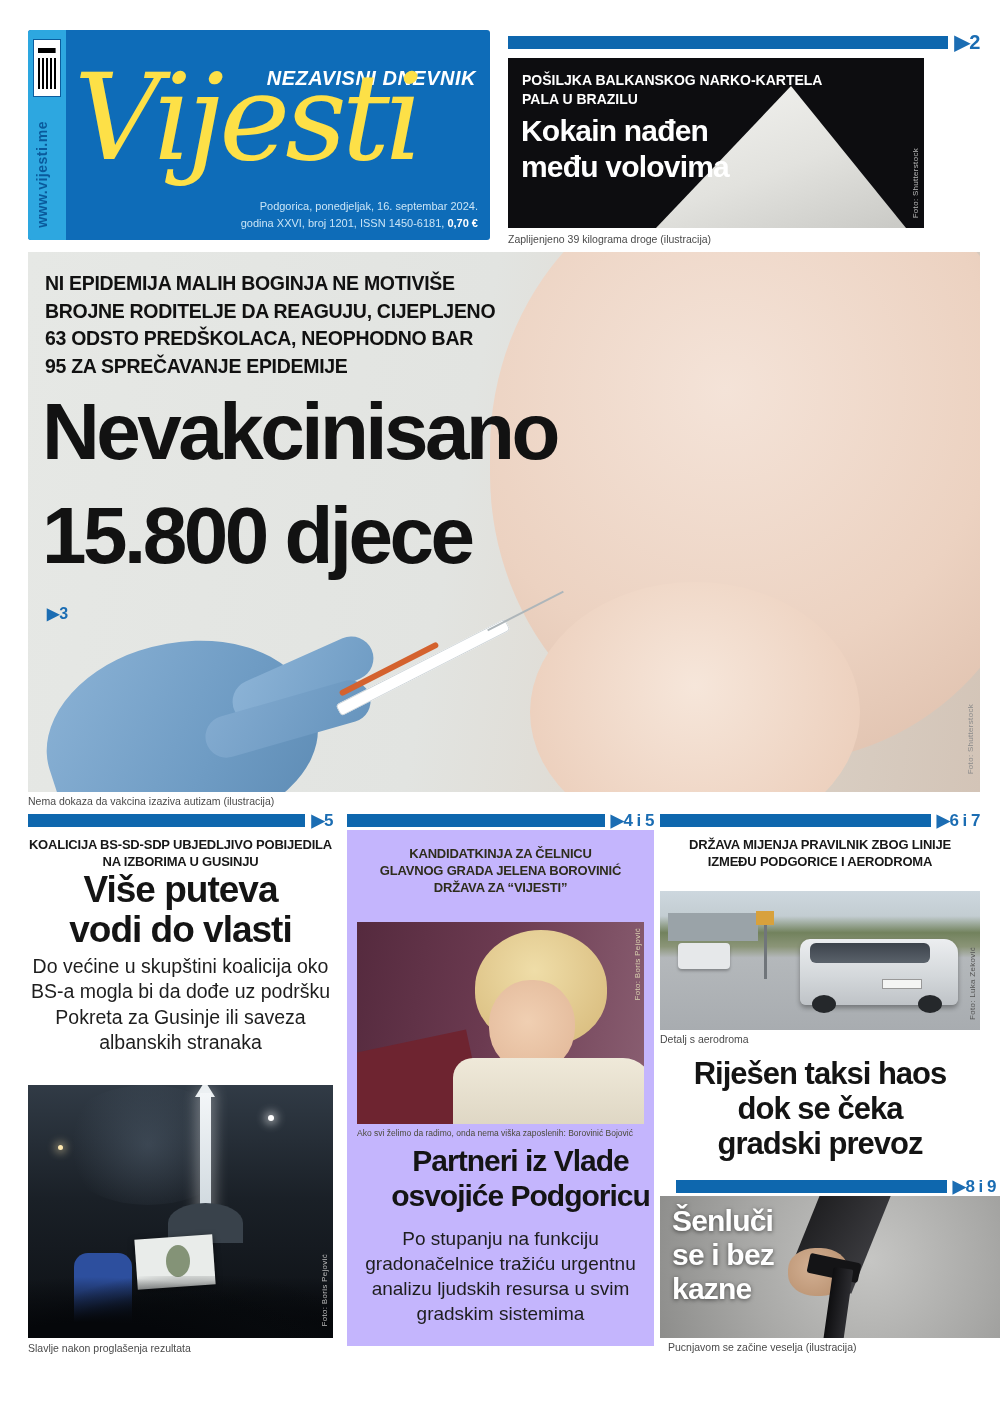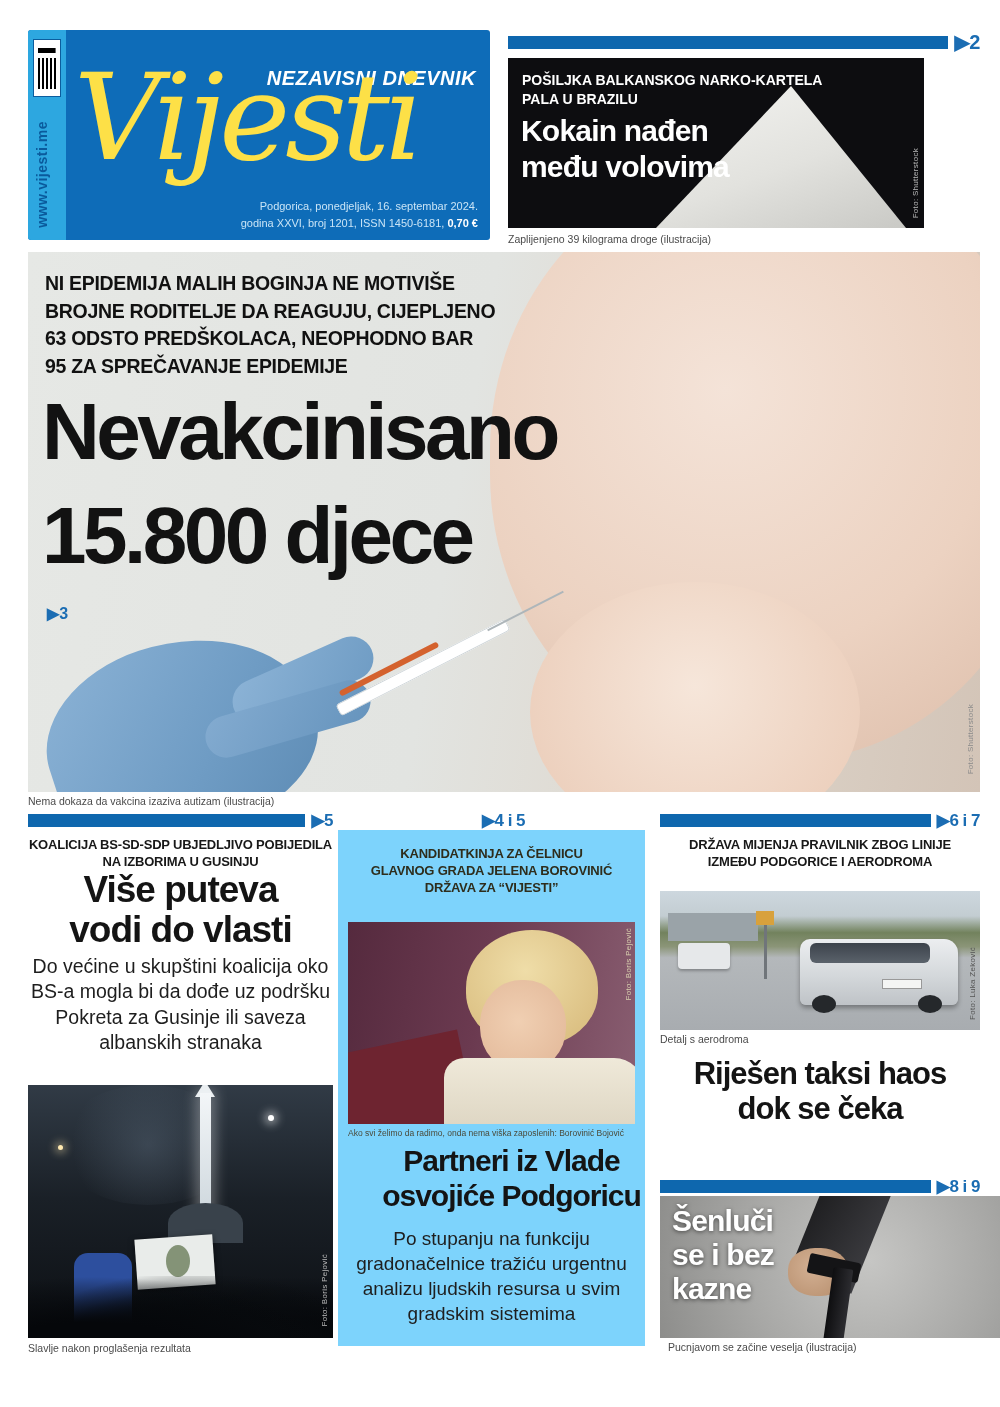--- a/index.html
+++ b/index.html
@@ -89,23 +89,23 @@
   .main-kicker div{white-space:nowrap;}
   .main-headline{position:absolute;left:14px;top:128px;color:#121212;font-weight:bold;
                  font-size:80px;line-height:1.3;letter-spacing:-3.5px;}
   .main-headline div{white-space:nowrap;}
   .main-marker{position:absolute;left:19px;top:352px;color:#1b6db3;
                font-weight:bold;font-size:16px;}
   .main-caption{left:28px;top:795px;}
 
   
   .b1{left:28px;top:810px;width:305px;}
-  .b2{left:347px;top:810px;width:307px;flex-direction:column;}
+  .b2{left:347px;top:810px;width:307px;}
   .b3{left:660px;top:810px;width:320px;}
-  .b4{left:660px;top:1176px;width:320px;}
+  .b4{left:676px;top:1176px;width:320px;}
 
   
   .g-kicker{position:absolute;left:28px;top:836px;width:305px;}
   .g-headline{position:absolute;left:28px;top:870px;width:305px;font-size:37px;line-height:1.08;}
   .g-subhead{position:absolute;left:30px;top:954px;width:301px;font-size:19.5px;line-height:1.3;}
   .night-photo{position:absolute;left:28px;top:1085px;width:305px;height:253px;overflow:hidden;
                background:linear-gradient(180deg,#313b46 0%,#1a2027 45%,#0c0f13 100%);}
   .np-glow{position:absolute;left:30px;top:0;width:180px;height:120px;border-radius:50%;
            background:radial-gradient(circle,#5d6d7e66,transparent 70%);}
   .np-minaret{position:absolute;left:172px;top:8px;width:11px;height:120px;
@@ -125,22 +125,22 @@
             background:radial-gradient(ellipse at 20% 100%,#05070a 30%,transparent 70%),
                        radial-gradient(ellipse at 55% 100%,#080b0e 35%,transparent 75%),
                        radial-gradient(ellipse at 85% 100%,#05070a 30%,transparent 70%);}
   .np-light1{position:absolute;left:240px;top:30px;width:6px;height:6px;border-radius:50%;
              background:#fff;box-shadow:0 0 10px 3px #ffffff99;}
   .np-light2{position:absolute;left:30px;top:60px;width:5px;height:5px;border-radius:50%;
              background:#ffe9b0;box-shadow:0 0 8px 3px #ffe9b077;}
   .g-caption{left:28px;top:1342px;}
 
   
-  .khaki-box{position:absolute;left:338px;top:830px;width:307px;height:516px;
-             background:#7dd3fc;}
+  .khaki-box{position:absolute;left:347px;top:830px;width:307px;height:516px;
+             background:#c4b5fd;}
   .k-kicker{position:absolute;left:8px;top:15px;width:291px;color:#2e2d1c;}
   .woman-photo{position:absolute;left:10px;top:92px;width:287px;height:202px;overflow:hidden;
                background:linear-gradient(100deg,#552a3e 0%,#6b3a50 45%,#8a5f72 100%);}
   .wp-rail{position:absolute;left:-30px;bottom:-10px;width:150px;height:90px;
            transform:rotate(-12deg);background:#6e2430;}
   .wp-hair{position:absolute;left:118px;top:8px;width:132px;height:116px;
            border-radius:50% 50% 46% 46%;background:radial-gradient(circle at 45% 35%,#efdda8,#dcc184 75%);}
   .wp-face{position:absolute;left:132px;top:58px;width:86px;height:92px;
            border-radius:48%;background:radial-gradient(circle at 45% 45%,#f0cfb2,#e4bb9c 80%);}
   .wp-jacket{position:absolute;left:96px;bottom:-8px;width:200px;height:74px;
@@ -319,20 +319,21 @@
     <div class="tp-window"></div>
     <div class="tp-wheel1"></div>
     <div class="tp-wheel2"></div>
     <div class="tp-plate"></div>
     <div class="vcred" style="right:3px;bottom:10px;color:#555;">Foto: Luka Zeković</div>
   </div>
   <div class="caption t-caption">Detalj s aerodroma</div>
   <div class="headline t-headline">
     <div>Riješen taksi haos</div>
     <div>dok se čeka</div>
+    <div>gradski prevoz</div>
   </div>
 
   <div class="bar-row b4">
     <div class="bar"></div>
     <span class="marker">▶8 i 9</span>
   </div>
   <div class="gun-photo">
     <div class="gp-arm"></div>
     <div class="gp-hand"></div>
     <div class="gp-slide"></div>

